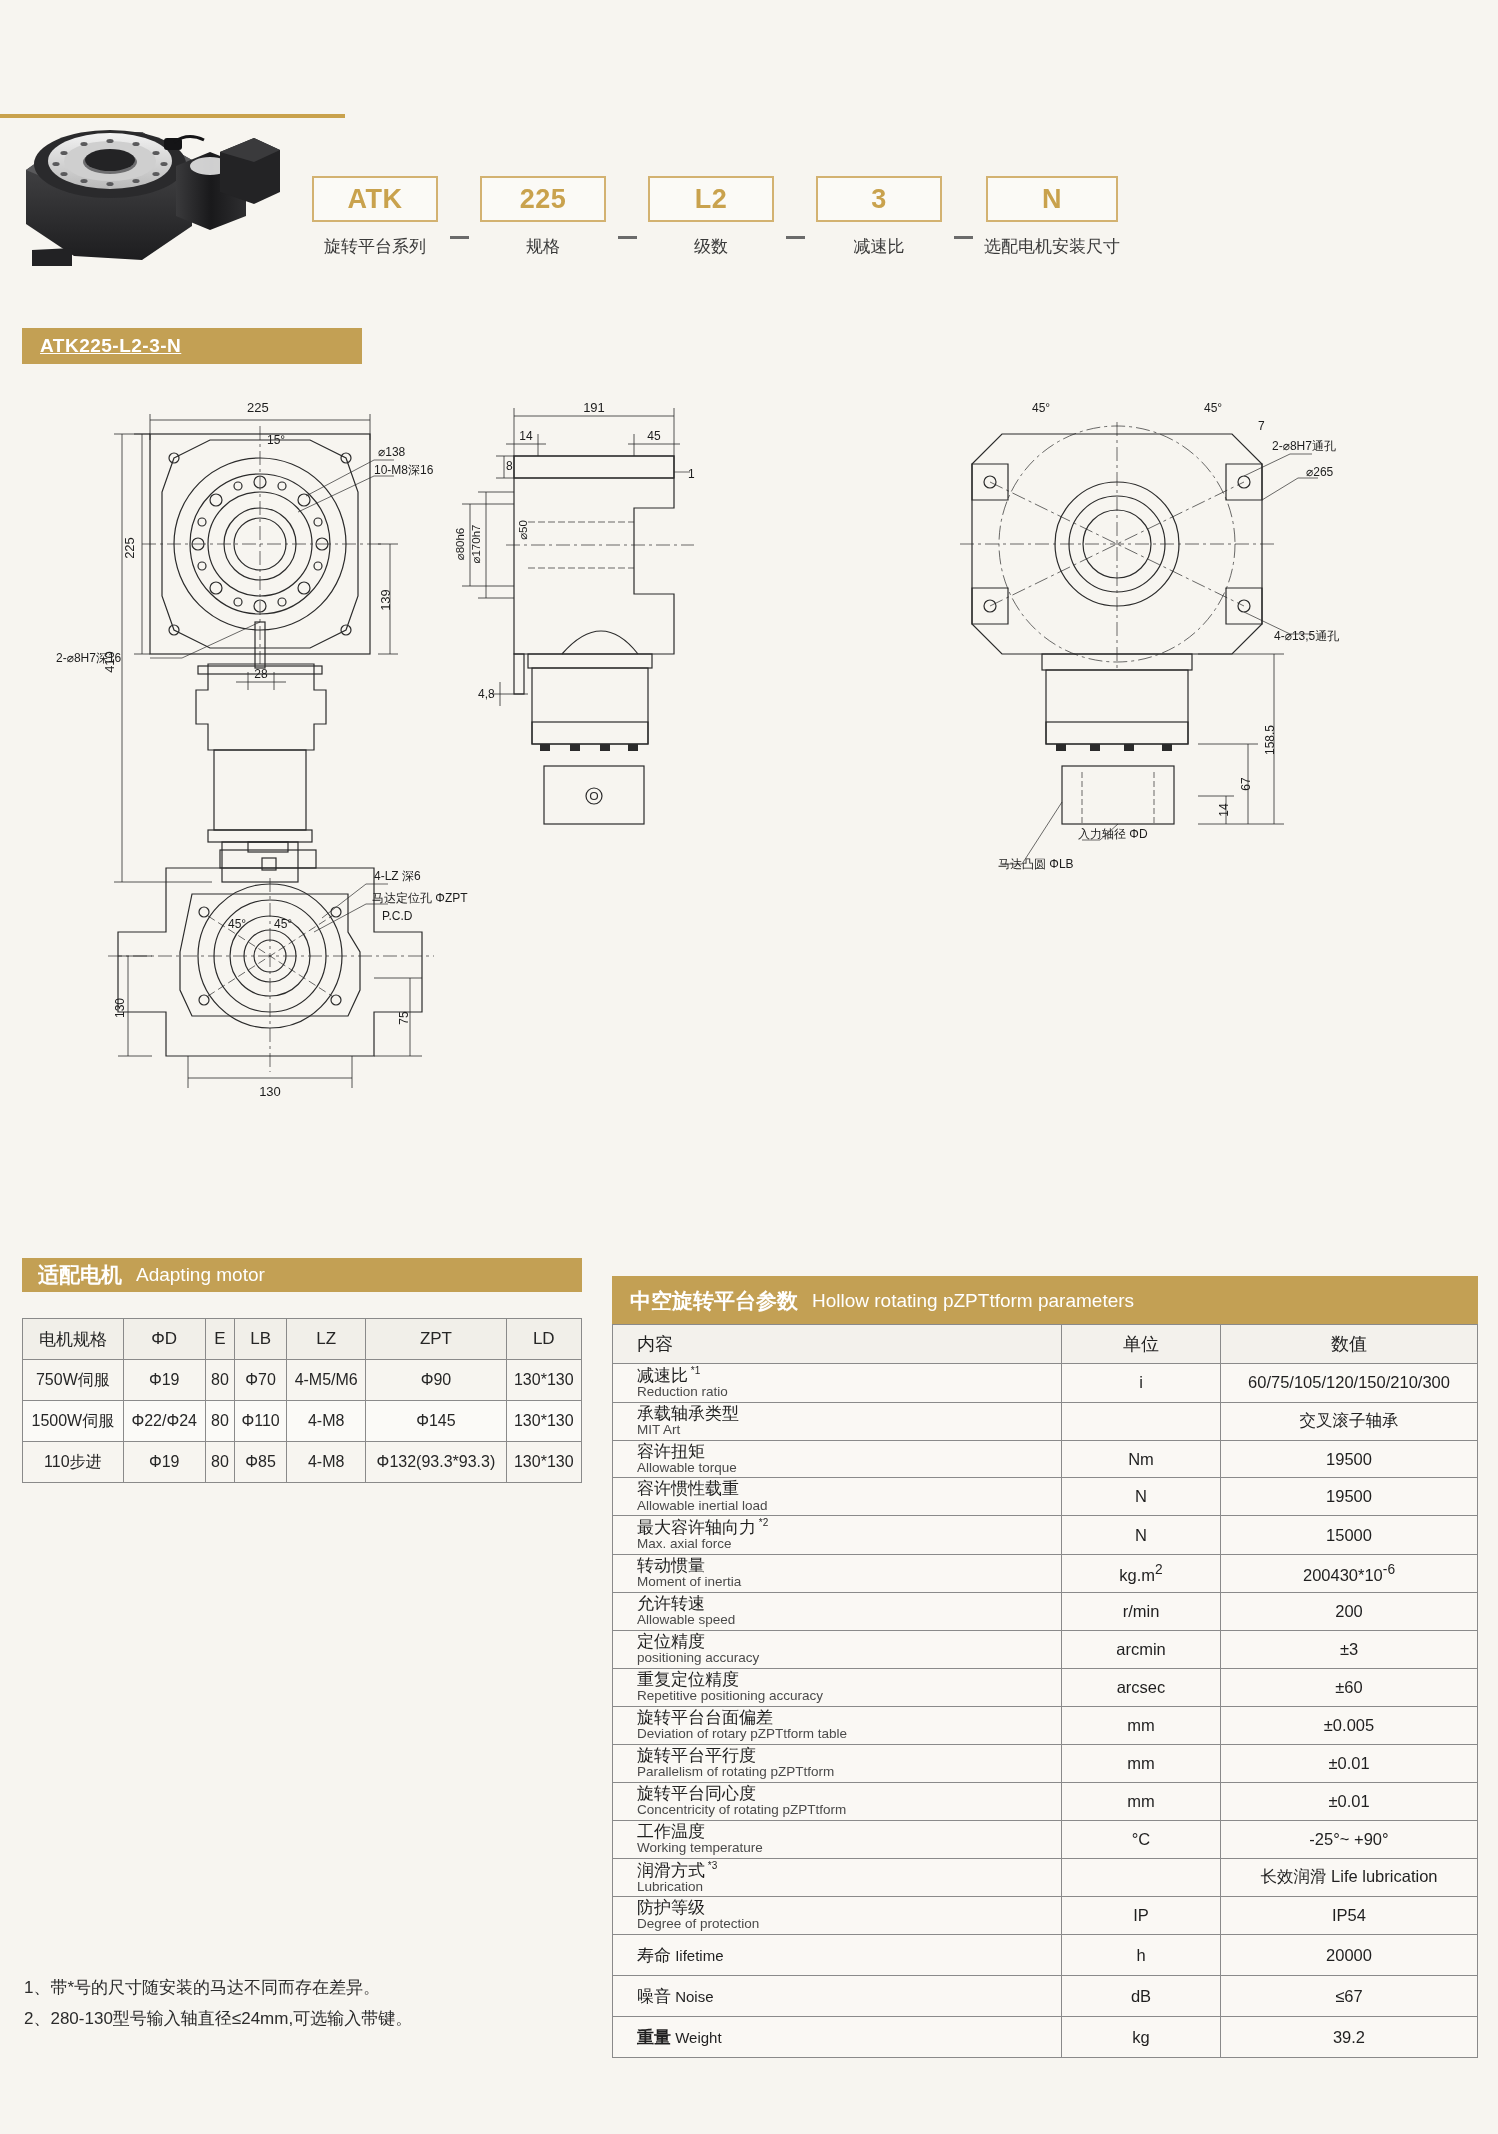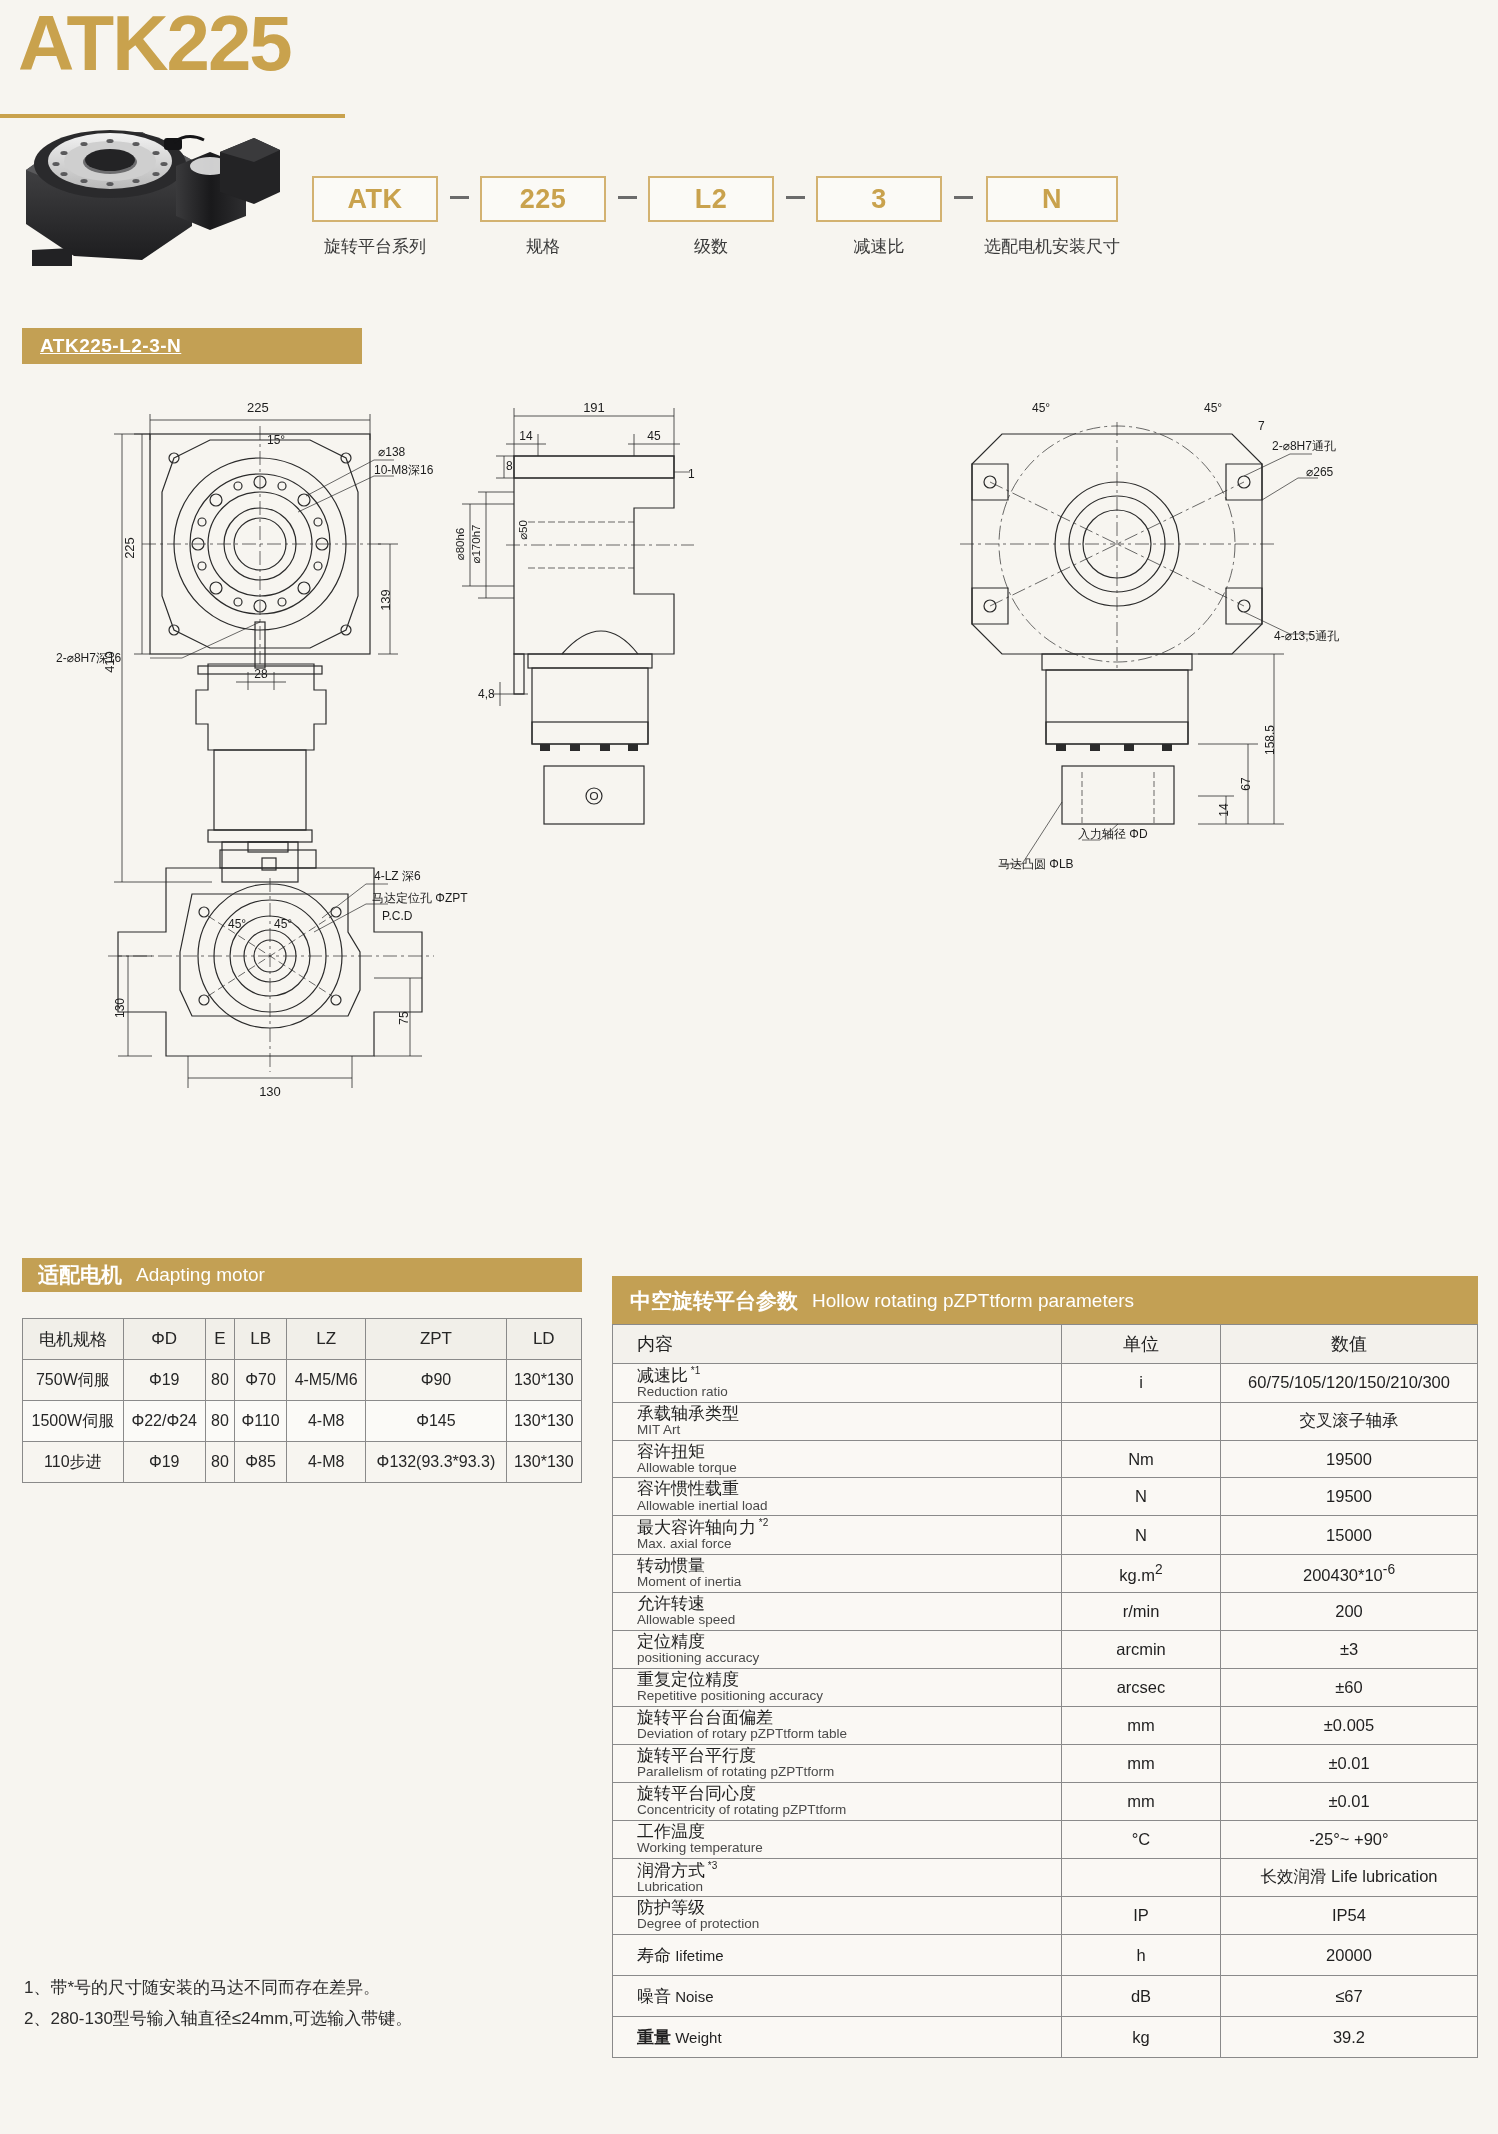--- a/index.html
+++ b/index.html
@@ -22,21 +22,21 @@
   }
 
   
   .photo{
     position:absolute;left:14px;top:108px;width:280px;height:170px;
   }
   .photo svg{display:block;}
 
   
   .code-row{
-    position:absolute;left:312px;top:176px;display:flex;align-items:flex-start;
+    position:absolute;left:312px;top:176px;display:flex;align-items:flex-end;
   }
   .code-cell{display:flex;flex-direction:column;align-items:center;}
   .code-box{
     border:2px solid #d3b271;background:#fbfaf6;
     min-width:122px;height:42px;
     display:flex;align-items:center;justify-content:center;
     color:#c9a24d;font-size:27px;font-weight:bold;letter-spacing:.5px;
   }
   .code-box.wide{min-width:128px;}
   .code-lbl{
@@ -106,21 +106,20 @@
   .p-sup{font-size:10px;vertical-align:super;}
   .p-single{font-size:17px;}
   .p-single .sm{font-size:15px;}
   td.c-unit, td.c-val{font-size:16.5px;}
 </style>
 </head>
 <body>
 
 <div class="page">
 
-  <div class="hdr-title">ATK225</div>
   <div class="hdr-rule"></div>
 
   <div class="photo">
     <svg width="280" height="170" viewBox="0 0 280 170">
       <defs>
         <linearGradient id="bodyg" x1="0" y1="0" x2="0" y2="1">
           <stop offset="0" stop-color="#4e4e50"></stop>
             <stop offset="1" stop-color="#1d1d1f"></stop>
         </linearGradient>
         <linearGradient id="motg" x1="0" y1="0" x2="1" y2="0">

